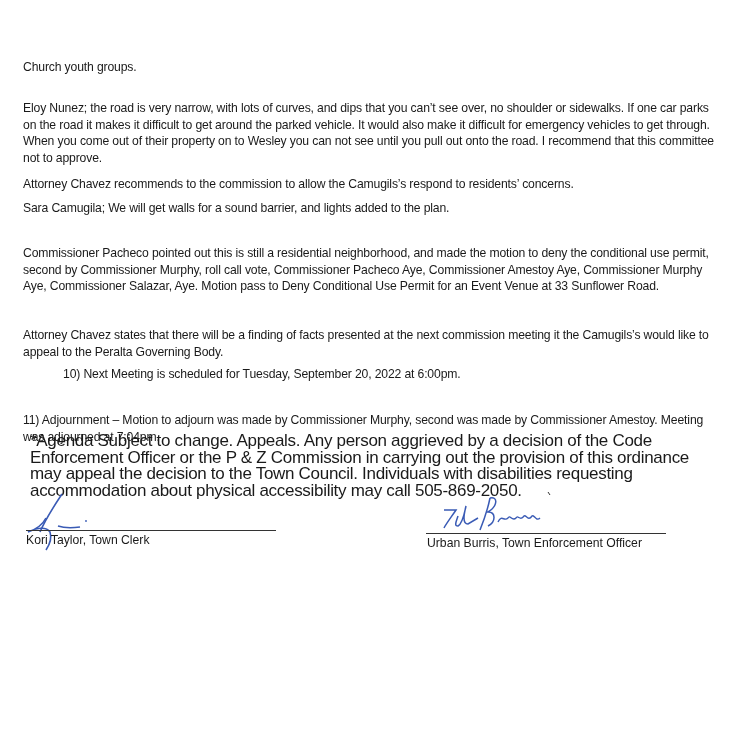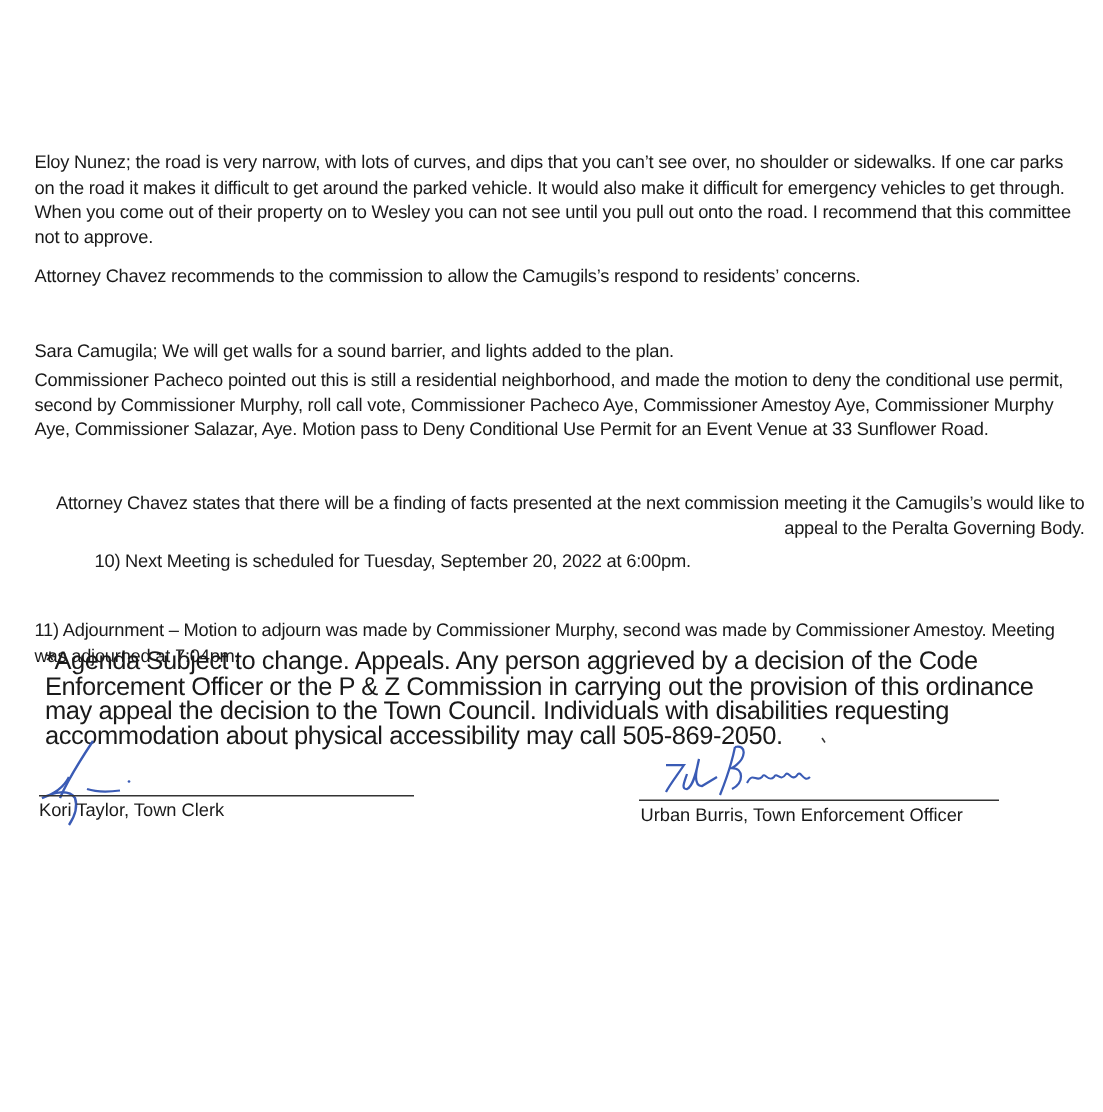--- a/index.html
+++ b/index.html
@@ -21,30 +21,31 @@
   .sig-name {
     position: absolute; font-size: 12.2px; line-height: 15px; white-space: nowrap;
   }
   svg.sig { position: absolute; overflow: visible; }
 </style>
 </head>
 <body>
 
 <div class="page">
 
+  <p class="p" style="top:59px;">Church youth groups.</p>
 
   <p class="p" style="top:100px;">Eloy Nunez; the road is very narrow, with lots of curves, and dips that you can’t see over, no shoulder or sidewalks.  If one car parks on the road it makes it difficult to get around the parked vehicle. It would also make it difficult for emergency vehicles to get through.  When you come out of their property on to Wesley you can not see until you pull out onto the road. I recommend that this committee not to approve.</p>
 
   <p class="p" style="top:176px;">Attorney Chavez recommends to the commission to allow the Camugils’s respond to residents’ concerns.</p>
 
-  <p class="p" style="top:226px;">Sara Camugila; We will get walls for a sound barrier, and lights added to the plan.</p>
+  <p class="p" style="top:200px;">Sara Camugila; We will get walls for a sound barrier, and lights added to the plan.</p>
 
   <p class="p" style="top:245px;">Commissioner Pacheco pointed out this is still a residential neighborhood, and made the motion to deny the conditional use permit, second by Commissioner Murphy, roll call vote, Commissioner Pacheco Aye, Commissioner Amestoy Aye, Commissioner Murphy Aye, Commissioner Salazar, Aye. Motion pass to Deny Conditional Use Permit for an Event Venue at 33 Sunflower Road.</p>
 
-  <p class="p" style="top:327px;text-align:right;">Attorney Chavez states that there will be a finding of facts presented at the next commission meeting it the Camugils’s would like to appeal to the Peralta Governing Body.</p>
+  <p class="p" style="top:327px;">Attorney Chavez states that there will be a finding of facts presented at the next commission meeting it the Camugils’s would like to appeal to the Peralta Governing Body.</p>
 
   <p class="p" style="top:366px;margin-left:40px;">10)  Next Meeting is scheduled for Tuesday, September 20, 2022 at 6:00pm.</p>
 
   <p class="p" style="top:384px;margin-top:28px;">11)  Adjournment – Motion to adjourn was made by Commissioner Murphy, second was made by Commissioner Amestoy. Meeting was adjourned at 7:04pm.</p>
 
   <p class="notice" style="top:433px;">*Agenda Subject to change. Appeals.  Any person aggrieved by a decision of the Code Enforcement Officer or the P &amp; Z Commission in carrying out the provision of this ordinance may appeal the decision to the Town Council. Individuals with disabilities requesting accommodation about physical accessibility may call 505-869-2050.</p>
 
   <svg class="sig" style="left:22px; top:492px;" width="80" height="60" viewBox="0 0 80 60">
     <path d="M40 2 C 32 14, 24 26, 18 40" stroke="#3a5bb5" stroke-width="1.6" fill="none"></path>
     <path d="M24 26 C 20 34, 12 38, 6 40 C 14 36, 24 34, 28 40 C 30 46, 28 52, 24 58" stroke="#3a5bb5" stroke-width="1.6" fill="none"></path>

